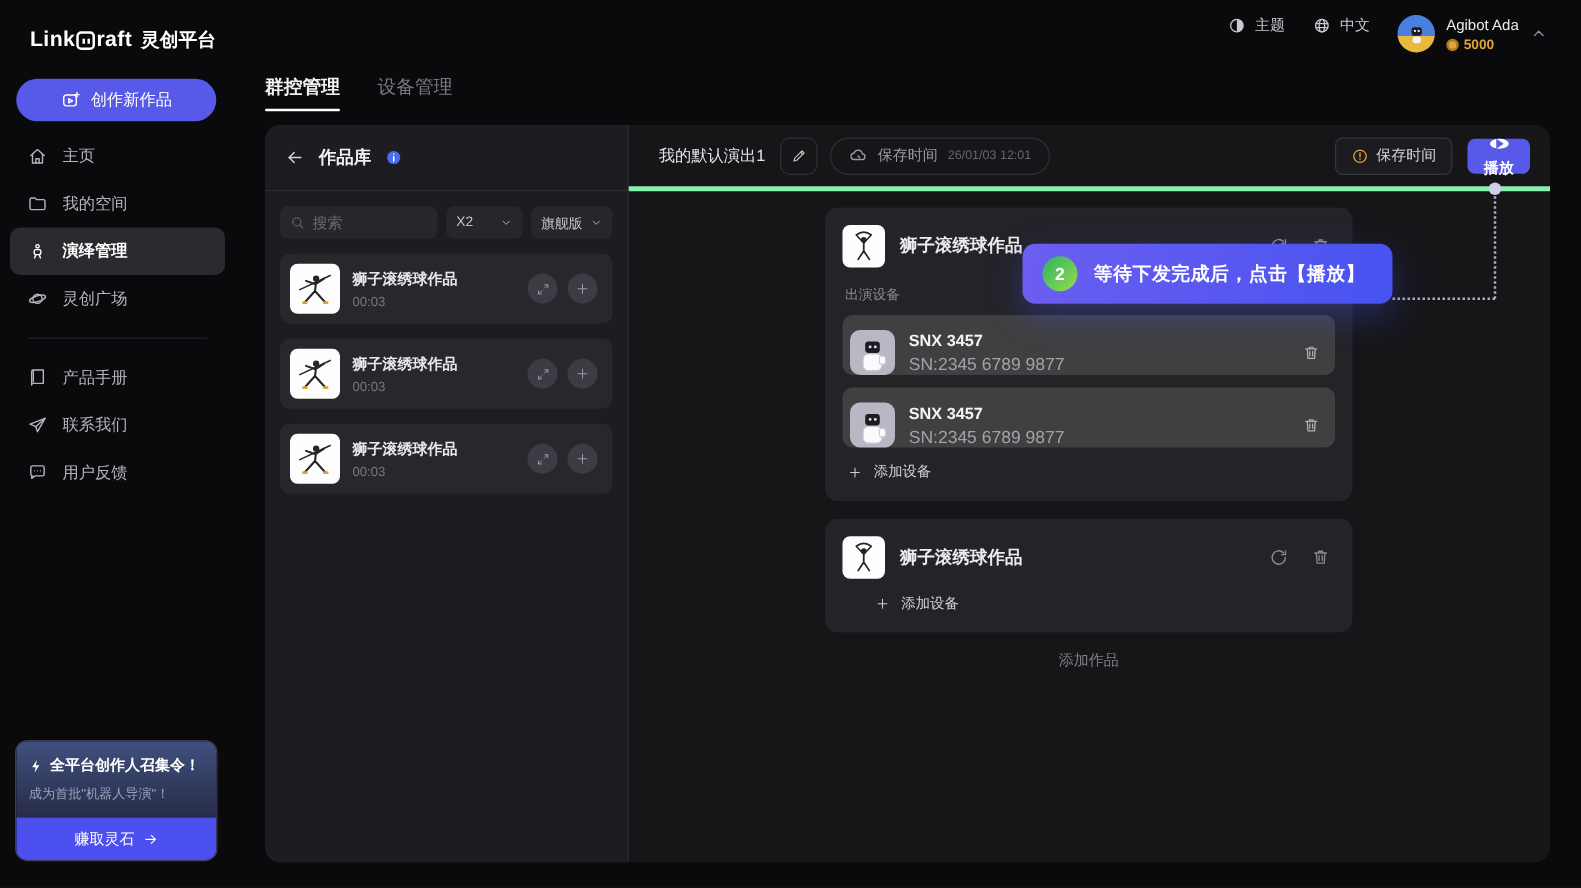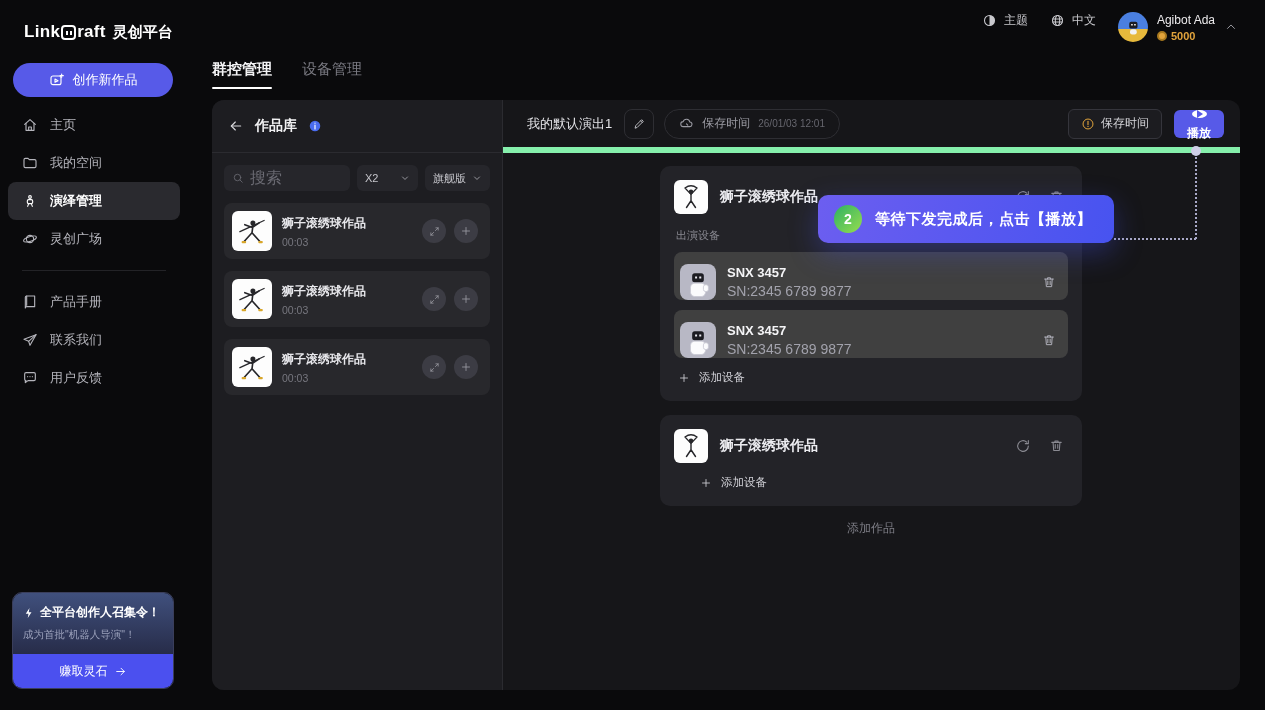--- a/index.html
+++ b/index.html
@@ -62,41 +62,41 @@
   
   .library { position:absolute; left:0; top:0; width:291px; height:590px; background:#1d1d21;
     border-right:1px solid #2b2b30; padding:0 12px; }
   .lib-header { height:53px; display:flex; align-items:center; gap:11px; margin:0 -12px; padding:0 16px;
     border-bottom:1px solid #2b2b30; }
   .back-arrow { color:#d8d8dc; cursor:pointer; }
   .lib-title { font-size:14px; font-weight:bold; color:#f0f0f2; }
   .lib-controls { margin-top:12px; display:flex; gap:7px; }
   .search-box { width:126px; height:26px; background:#26262b; border-radius:6px; display:flex; align-items:center;
     gap:6px; padding:0 8px; color:#6a6a72; }
-  .search-box input { flex:1; min-width:0; background:transparent; border:none; outline:none; color:#c0c0c6; font-size:16px;
+  .search-box input { flex:1; min-width:0; background:transparent; border:none; outline:none; color:#c0c0c6; font-size:12px;
     font-family:"Liberation Sans", sans-serif; }
   .search-box input::placeholder { color:#6a6a72; }
   .select { height:26px; background:#26262b; border-radius:6px; display:flex; align-items:center; justify-content:space-between;
     padding:0 8px; font-size:11px; color:#c4c4ca; cursor:pointer; }
   .sel-speed { width:62px; } .sel-ver { width:66px; }
   .lib-list { margin-top:12px; display:flex; flex-direction:column; gap:12px; }
   .lib-item { height:56px; background:#28282c; border-radius:8px; display:flex; align-items:center; gap:10px;
     padding:8px; cursor:pointer; }
   .thumb40 { width:40px; height:40px; background:#fdfdfd; border-radius:6px; flex:none;
     display:flex; align-items:center; justify-content:center; }
   .lib-item-text { flex:1; }
   .lib-item-title { font-size:12px; font-weight:bold; color:#e8e8ec; }
   .lib-item-dur { font-size:10.5px; color:#77777f; margin-top:4px; }
   .circle-btn { width:24px; height:24px; border-radius:50%; background:#3c3c44; color:#9a9aa2;
     display:flex; align-items:center; justify-content:center; cursor:pointer; }
   .lib-item-actions { display:flex; gap:8px; padding-right:4px; }
 
   
   .stage { position:absolute; left:291px; top:0; right:0; bottom:0; }
-  .stage-header { height:53px; display:flex; align-items:center; padding:0 16px 0 24px; border-bottom:6px solid #86efac; }
+  .stage-header { height:53px; display:flex; align-items:center; padding:0 16px 0 24px; border-bottom:4px solid #86efac; }
   .stage-title { font-size:13px; color:#e4e4e8; }
   .icon-btn { width:30px; height:30px; border:1px solid #2e2e33; border-radius:8px; margin-left:12px;
     display:flex; align-items:center; justify-content:center; color:#c6c6cc; cursor:pointer; }
   .save-pill { margin-left:10px; height:30px; padding:0 14px; border:1px solid #2e2e33; border-radius:15px;
     display:flex; align-items:center; gap:8px; }
   .save-label { font-size:12px; color:#9a9aa2; }
   .save-time { font-size:10px; color:#66666e; }
   .spacer { flex:1; }
   .notice-btn { height:30px; padding:0 12px; border:1px solid #35353c; border-radius:6px; background:#1c1c20;
     display:flex; align-items:center; gap:6px; cursor:pointer; }

